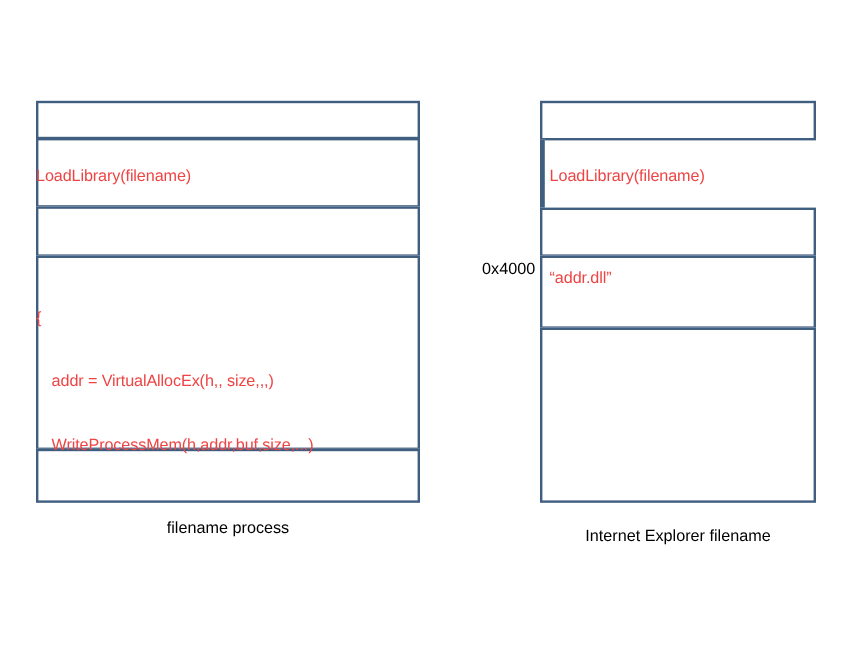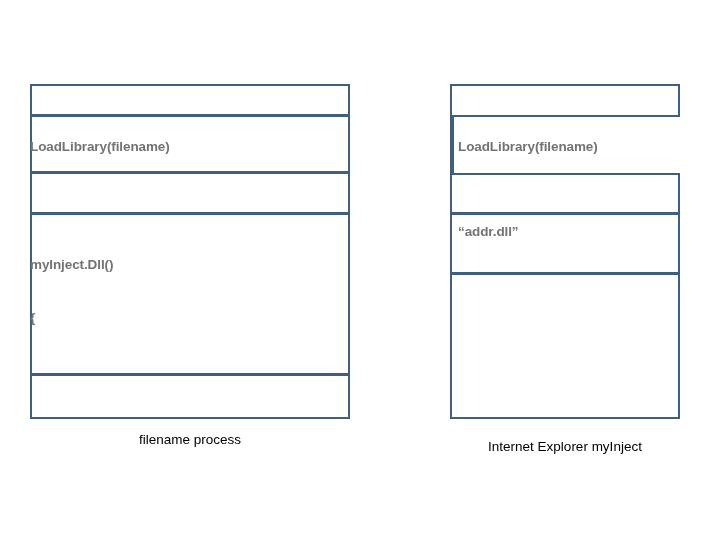--- a/index.html
+++ b/index.html
@@ -36,23 +36,22 @@
     border: 2px solid #3f5e80;
     background: #ffffff;
   }
 
   .cell-text {
     position: absolute;
     left: 8px;
     font-size: 13.5px;
     line-height: 17px;
     letter-spacing: -0.1px;
-    color: #737373;
+    color: #ef4444;
     white-space: pre;
-    font-weight: bold;
   }
 
   
   #left-cell-1  { left: 30px; top: 84px;  width: 320px; height: 32px; }
   #left-cell-2  { left: 30px; top: 115px; width: 320px; height: 58px; }
   #left-cell-3  { left: 30px; top: 172px; width: 320px; height: 42px; }
   #left-cell-4  { left: 30px; top: 213px; width: 320px; height: 162px; }
   #left-cell-5  { left: 30px; top: 374px; width: 320px; height: 45px; }
 
   
@@ -147,39 +146,41 @@
 
     <div class="cell" id="left-cell-1"></div>
     <div class="cell" id="left-cell-2"></div>
     <div class="cell" id="left-cell-3"></div>
     <div class="cell" id="left-cell-4"></div>
     <div class="cell" id="left-cell-5"></div>
 
     <div class="cell-text txt-loadlib-left">LoadLibrary(filename)</div>
 
     <div class="cell-text txt-code">
-      <span class="code-line">myInject.Dll()</span>
       <span class="code-line">{</span>
+      <span class="code-line indent">addr = VirtualAllocEx(h,, size,,,)</span>
+      <span class="code-line indent">WriteProcessMem(h,addr,buf,size,...)</span>
       <span class="spacer"></span>
       
     </div>
 
     <div class="caption" id="caption-left">filename process</div>
   </div>
 
 
+  <div class="annotation" id="label-address">0x4000</div>
 
   <div class="column">
 
     <div class="cell" id="right-cell-1"></div>
     <div class="cell" id="right-cell-2"></div>
     <div class="cell" id="right-cell-3"></div>
     <div class="cell" id="right-cell-4"></div>
     <div class="cell" id="right-cell-5"></div>
 
     <div class="cell-text txt-loadlib-right">LoadLibrary(filename)</div>
 
     <div class="cell-text txt-evil">“addr.dll”</div>
 
-    <div class="caption" id="caption-right">Internet Explorer myInject</div>
+    <div class="caption" id="caption-right">Internet Explorer filename</div>
   </div>
 
 </div>
 
 </body></html>

